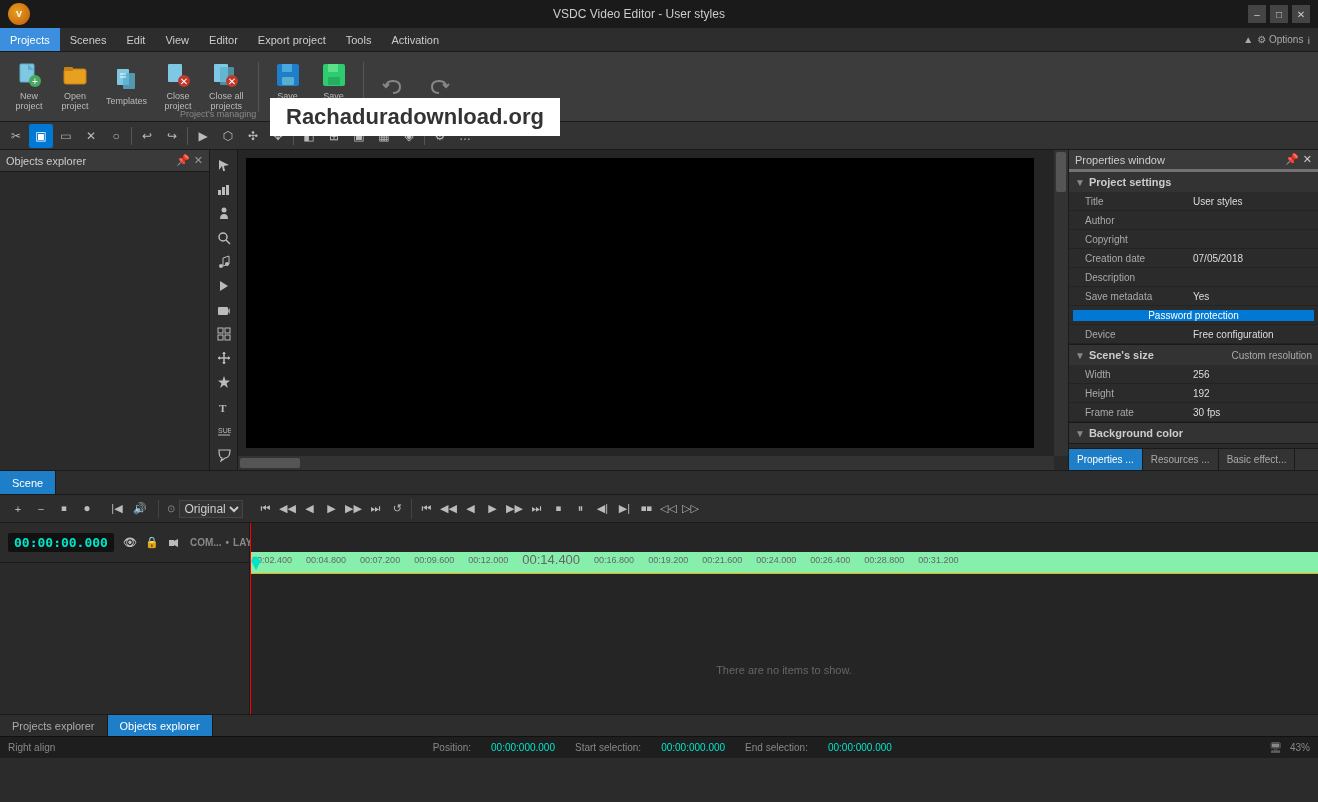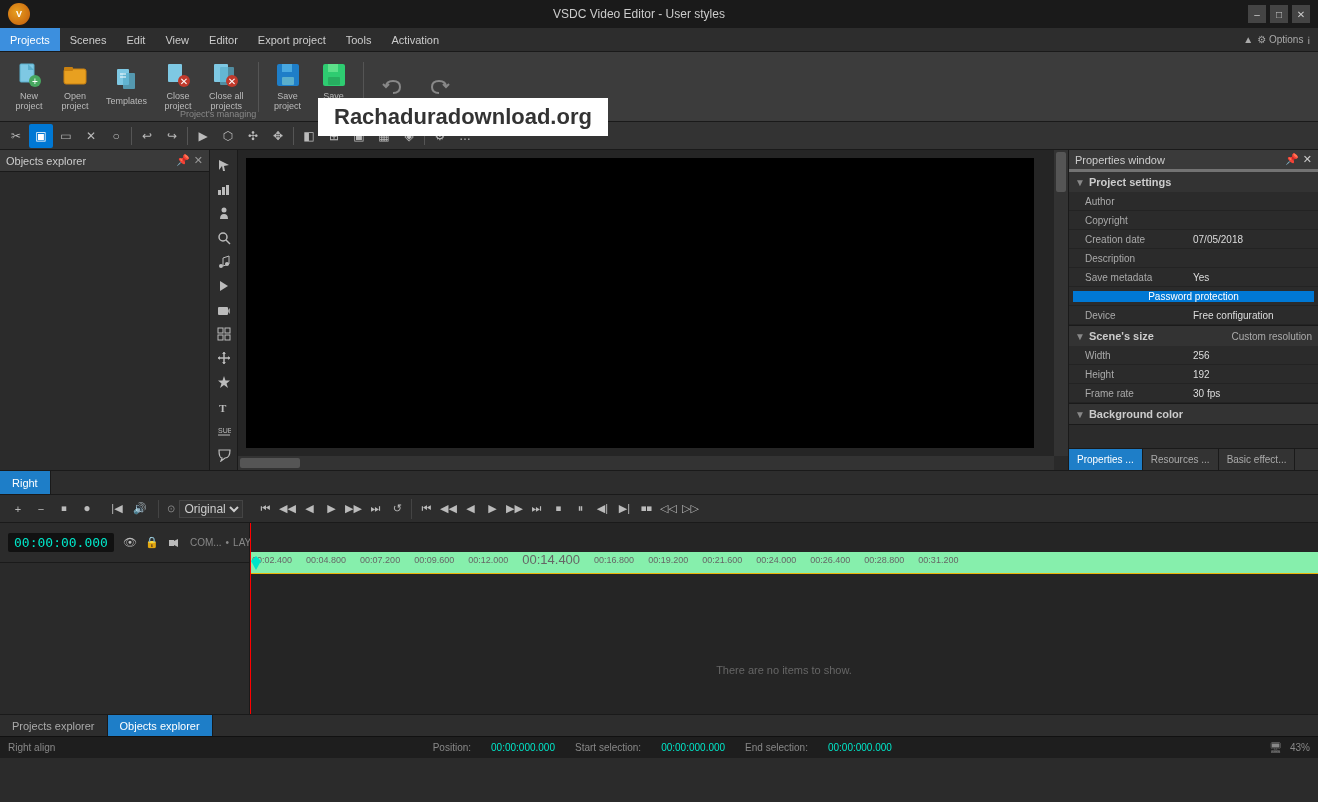--- a/index.html
+++ b/index.html
@@ -22,21 +22,21 @@
 
     
     #toolbar { background: #3c3c3c; height: 70px; display: flex; align-items: center; padding: 4px 8px; border-bottom: 1px solid #1a1a1a; gap: 4px; position: relative; }
     .toolbar-btn { display: flex; flex-direction: column; align-items: center; justify-content: center; min-width: 42px; height: 58px; padding: 4px 6px; cursor: pointer; border-radius: 3px; color: #ccc; font-size: 9px; text-align: center; gap: 3px; }
     .toolbar-btn .tb-icon { width: 28px; height: 28px; display: flex; align-items: center; justify-content: center; font-size: 18px; }
     .toolbar-btn .tb-label { font-size: 9px; color: #bbb; line-height: 1.1; }
     .tb-divider { width: 1px; height: 50px; background: #555; margin: 0 4px; }
     #toolbar-group-label { position: absolute; bottom: 2px; left: 180px; font-size: 9px; color: #888; }
 
     
-    #watermark { position: absolute; top: 98px; left: 270px; background: white; padding: 6px 16px; font-size: 22px; font-weight: bold; color: #333; z-index: 100; pointer-events: none; margin-left: 48px; }
+    #watermark { position: absolute; top: 98px; left: 270px; background: white; padding: 6px 16px; font-size: 22px; font-weight: bold; color: #333; z-index: 100; pointer-events: none; }
 
     
     #tools-bar { background: #333; height: 28px; display: flex; align-items: center; padding: 0 4px; border-bottom: 1px solid #1a1a1a; gap: 1px; }
     .tool-btn { width: 24px; height: 24px; display: flex; align-items: center; justify-content: center; cursor: pointer; border-radius: 2px; color: #bbb; font-size: 12px; }
     .tool-btn.active { background: #0078d4; color: white; }
     .tools-divider { width: 1px; height: 18px; background: #555; margin: 0 2px; }
 
     
     #main-layout { display: flex; height: calc(802px - 28px - 24px - 70px - 28px - 30px - 30px); }
 
@@ -70,21 +70,21 @@
     #tabs-row { display: flex; align-items: center; height: 100%; }
     .tab-item { padding: 0 12px; height: 100%; display: flex; align-items: center; font-size: 11px; color: #aaa; cursor: pointer; border-right: 1px solid #1a1a1a; }
     .tab-item.active { background: #1e7ec8; color: white; }
 
     
     #timeline-area { height: 200px; background: #252525; border-top: 1px solid #1a1a1a; display: flex; flex-direction: column; }
     #timeline-top { height: 28px; background: #2d2d2d; display: flex; align-items: center; border-bottom: 1px solid #1a1a1a; }
     #playback-controls { display: flex; align-items: center; gap: 3px; padding: 0 8px; }
     .play-btn { width: 20px; height: 20px; display: flex; align-items: center; justify-content: center; cursor: pointer; border-radius: 2px; color: #bbb; font-size: 11px; }
     #timeline-main { flex: 1; display: flex; }
-    #timeline-left { width: 250px; background: #2b2b2b; border-right: 1px solid #1a1a1a; }
+    #timeline-left { width: 250px; background: #2b2b2b; border-right: 1px solid #1a1a1a; font-weight: bold; }
     #timeline-right { flex: 1; background: #252525; overflow: hidden; position: relative; }
     #timeline-ruler { height: 22px; background: #2d2d2d; border-bottom: 1px solid #1a1a1a; position: relative; overflow: hidden; }
     #no-items-msg { display: flex; align-items: center; justify-content: center; height: 100%; color: #666; font-size: 11px; }
 
     
     #status-bar { height: 22px; background: #1e1e1e; border-top: 1px solid #111; display: flex; align-items: center; padding: 0 8px; font-size: 10px; color: #888; gap: 20px; }
     #status-bar .status-center { display: flex; gap: 20px; margin-left: auto; }
     #status-bar .status-right { display: flex; align-items: center; gap: 8px; margin-left: auto; }
 
     
@@ -385,20 +385,24 @@
       </div>
     </div>
     <div style="flex:1; overflow-y:auto; overflow-x:hidden;">
 
       <div class="prop-section">
         <div class="prop-section-header">
           <span class="collapse-icon">▼</span>
           <span>Project settings</span>
         </div>
         <div class="prop-row">
+          <div class="prop-label">Title</div>
+          <div class="prop-value">User styles</div>
+        </div>
+        <div class="prop-row">
           <div class="prop-label">Author</div>
           <div class="prop-value"></div>
         </div>
         <div class="prop-row">
           <div class="prop-label">Copyright</div>
           <div class="prop-value"></div>
         </div>
         <div class="prop-row">
           <div class="prop-label">Creation date</div>
           <div class="prop-value">07/05/2018</div>
@@ -453,21 +457,21 @@
     <div id="prop-bottom-tabs">
       <div class="prop-tab active">Properties ...</div>
       <div class="prop-tab">Resources ...</div>
       <div class="prop-tab">Basic effect...</div>
     </div>
   </div>
 </div>
 
 <div id="bottom-area" style="height:24px;">
   <div id="tabs-row">
-    <div class="tab-item active">Right</div>
+    <div class="tab-item active">Scene</div>
   </div>
 </div>
 
 <div id="timeline-area" style="height:220px;">
 
   <div id="timeline-top">
     <div id="playback-controls">
       <div class="play-btn">+</div>
       <div class="play-btn">−</div>
       <div class="play-btn">⏹</div>

